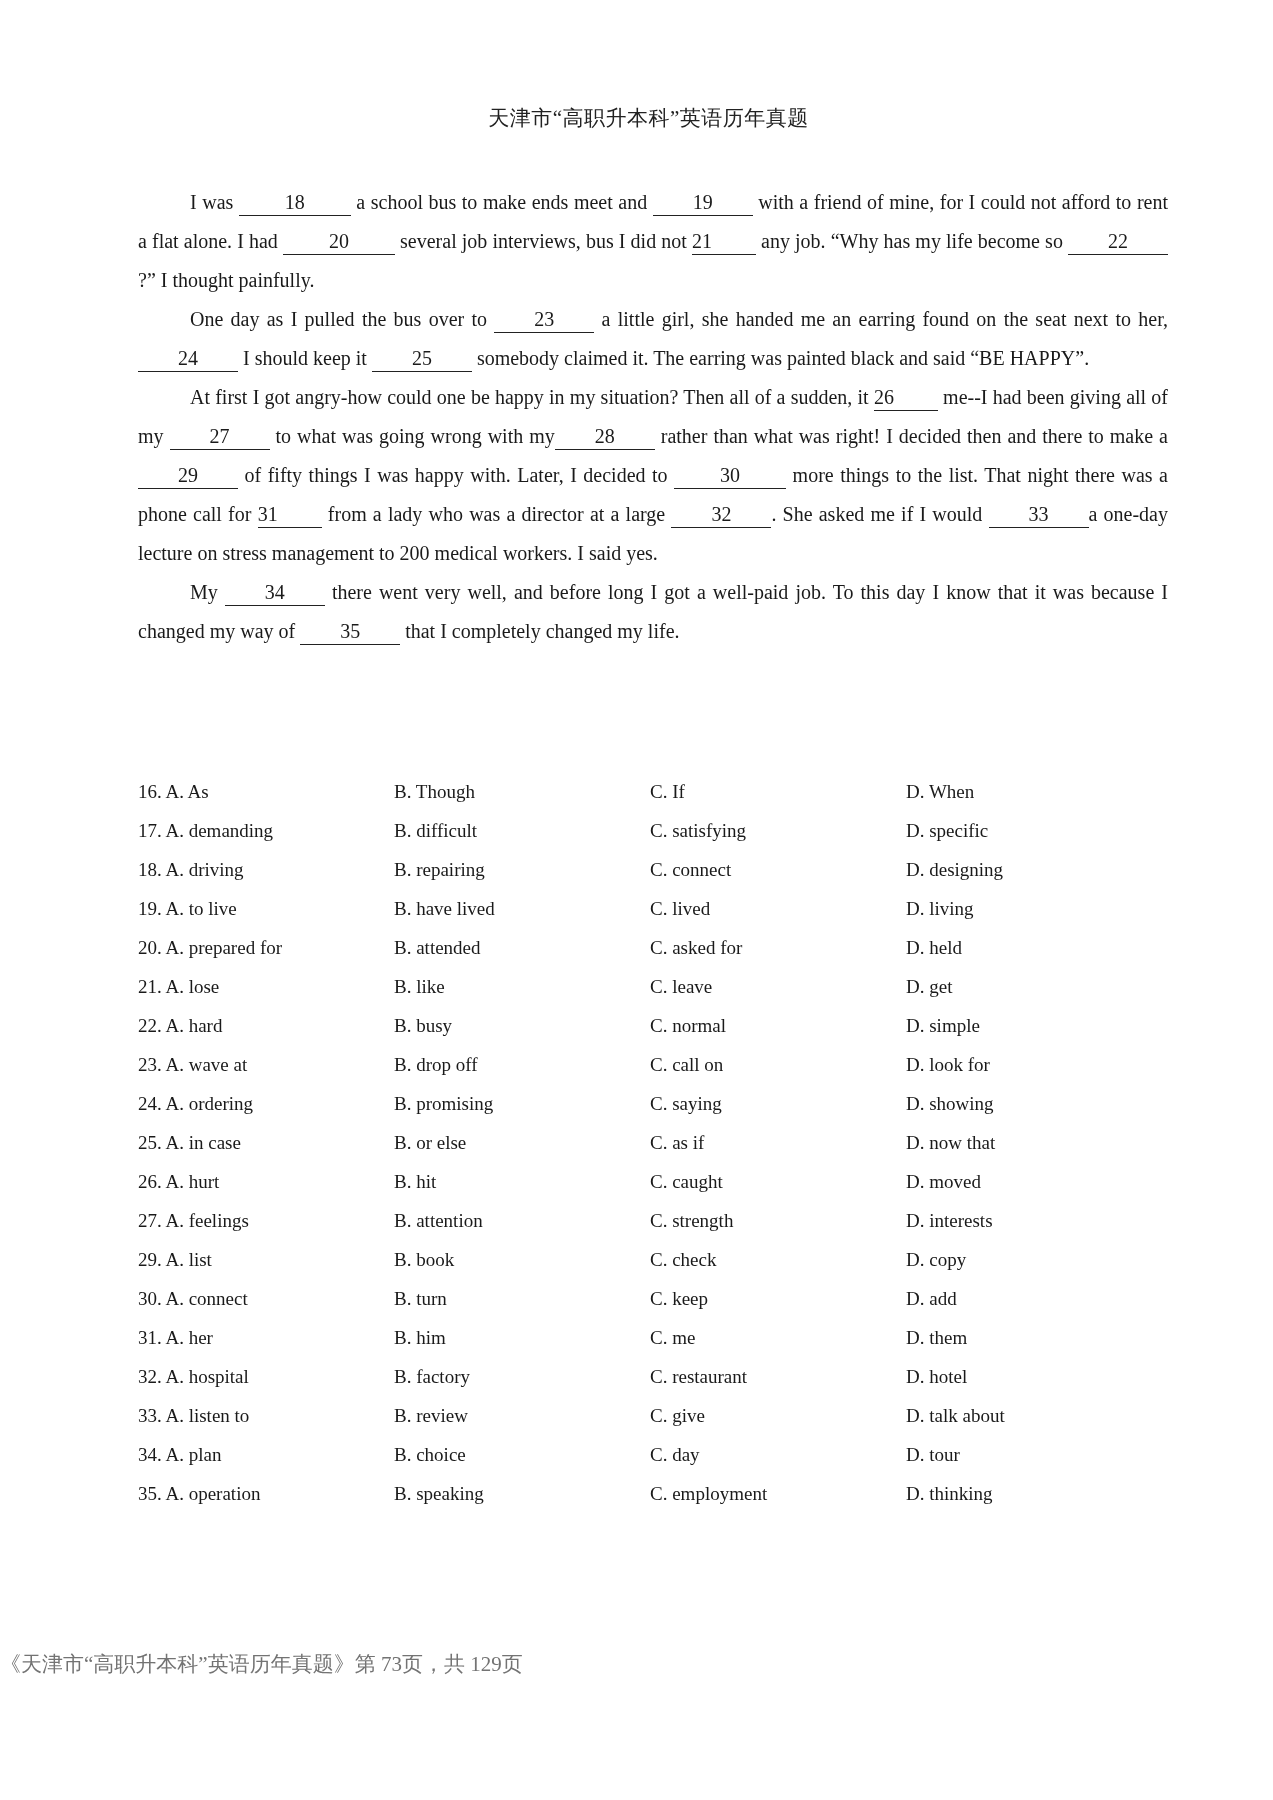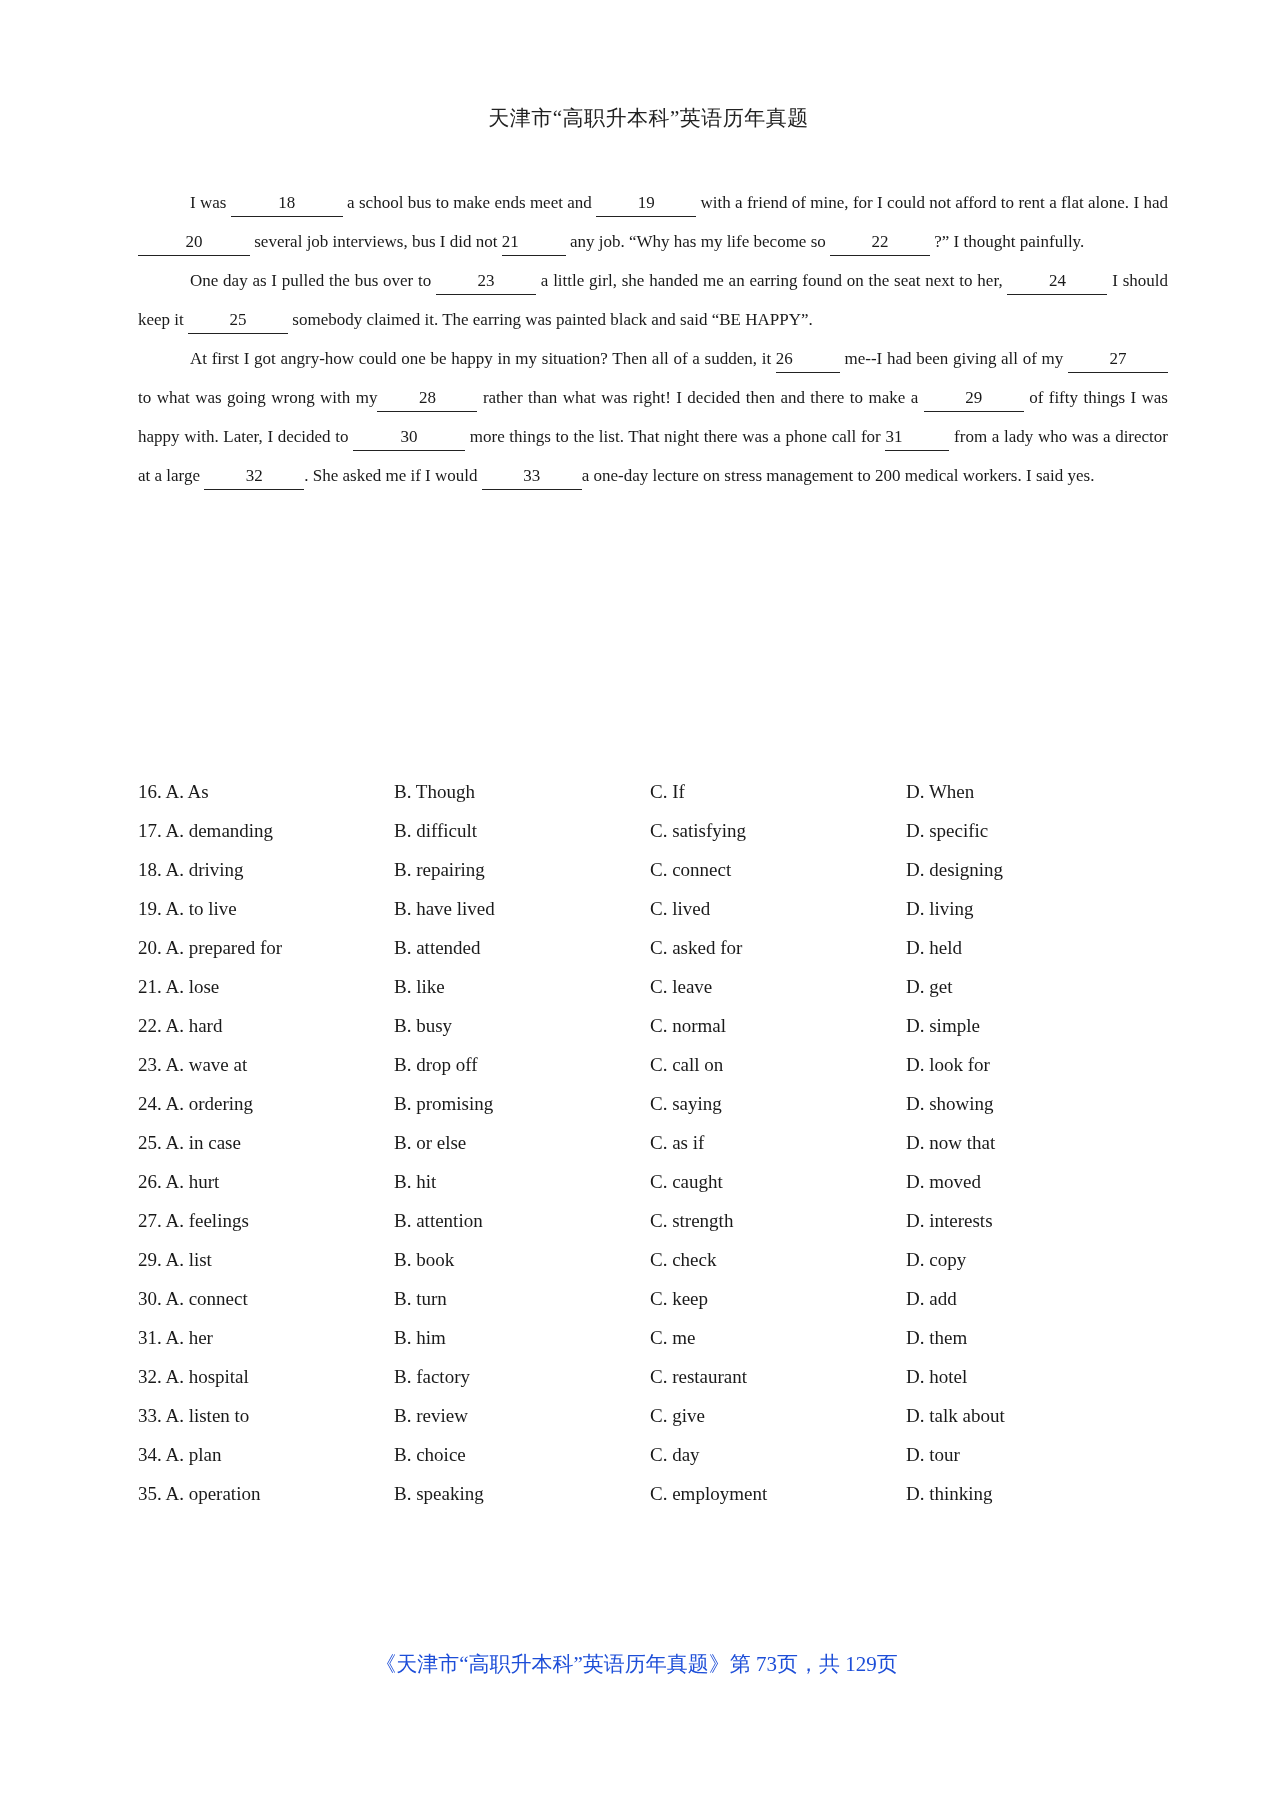--- a/index.html
+++ b/index.html
@@ -24,21 +24,21 @@
       font-size: 21px;
       letter-spacing: 0.5px;
       color: #222;
       padding-left: 12px;
     }
     .passage {
       position: absolute;
       top: 183px;
       left: 138px;
       width: 1030px;
-      font-size: 17px;
+      font-size: 20px;
       line-height: 39px;
       text-align: justify;
     }
     .passage p {
       margin: 0;
       text-indent: 52px;
     }
     .blank {
       display: inline-block;
       border-bottom: 1.5px solid #222;
@@ -67,37 +67,37 @@
     .opt-col.a { width: 256px; }
     .opt-col.b { width: 256px; }
     .opt-col.c { width: 256px; }
     .opt-col.d { width: 256px; }
 
     .page-footer {
       position: absolute;
       top: 1650px;
       left: 0;
       width: 1273px;
-      text-align: center;
       font-size: 21px;
-      color: #1d4ed8;
+      color: #737373;
     }
   </style>
 </head>
 <body>
 
 <div class="page-header">天津市“高职升本科”英语历年真题</div>
 
 <div class="passage">
   <p><span>I was </span><span class="blank w-md">18</span><span> a school bus to make ends meet and </span><span class="blank w-sm">19</span><span> with a friend of mine, for I could not afford to rent a flat alone. I had </span><span class="blank w-md">20</span><span> several job interviews, bus I did not </span><span class="blank left">21</span><span> any job. “Why has my life become so </span><span class="blank w-sm">22</span><span> ?” I thought painfully.</span></p>
 
   <p><span>One day as I pulled the bus over to </span><span class="blank w-sm">23</span><span> a little girl, she handed me an earring found on the seat next to her, </span><span class="blank w-sm">24</span><span> I should keep it </span><span class="blank w-sm">25</span><span> somebody claimed it. The earring was painted black and said “BE HAPPY”.</span></p>
 
   <p><span>At first I got angry-how could one be happy in my situation? Then all of a sudden, it </span><span class="blank left">26</span><span> me--I had been giving all of my </span><span class="blank w-sm">27</span><span> to what was going wrong with my</span><span class="blank w-sm">28</span><span> rather than what was right! I decided then and there to make a </span><span class="blank w-sm">29</span><span> of fifty things I was happy with. Later, I decided to </span><span class="blank w-md">30</span><span> more things to the list. That night there was a phone call for </span><span class="blank left">31</span><span> from a lady who was a director at a large </span><span class="blank w-sm">32</span><span>. She asked me if I would </span><span class="blank w-sm">33</span><span>a one-day lecture on stress management to 200 medical workers. I said yes.</span></p>
 
+  <p><span>My </span><span class="blank w-sm">34</span><span> there went very well, and before long I got a well-paid job. To this day I know that it was because I changed my way of </span><span class="blank w-sm">35</span><span> that I completely changed my life.</span></p>
 </div>
 
 <div class="options" id="options-container">
     <div class="opt-row">
       <div class="opt-col a">16. A. As</div>
       <div class="opt-col b">B. Though</div>
       <div class="opt-col c">C. If</div>
       <div class="opt-col d">D. When</div>
     </div>
     <div class="opt-row">

